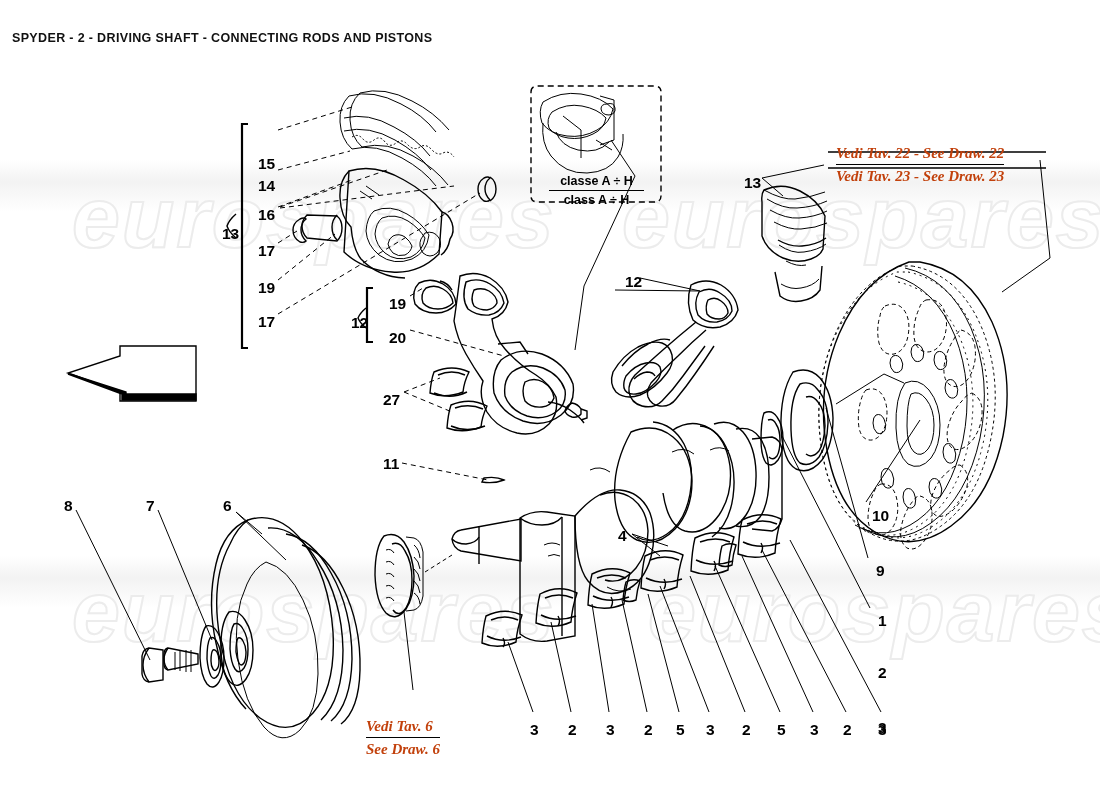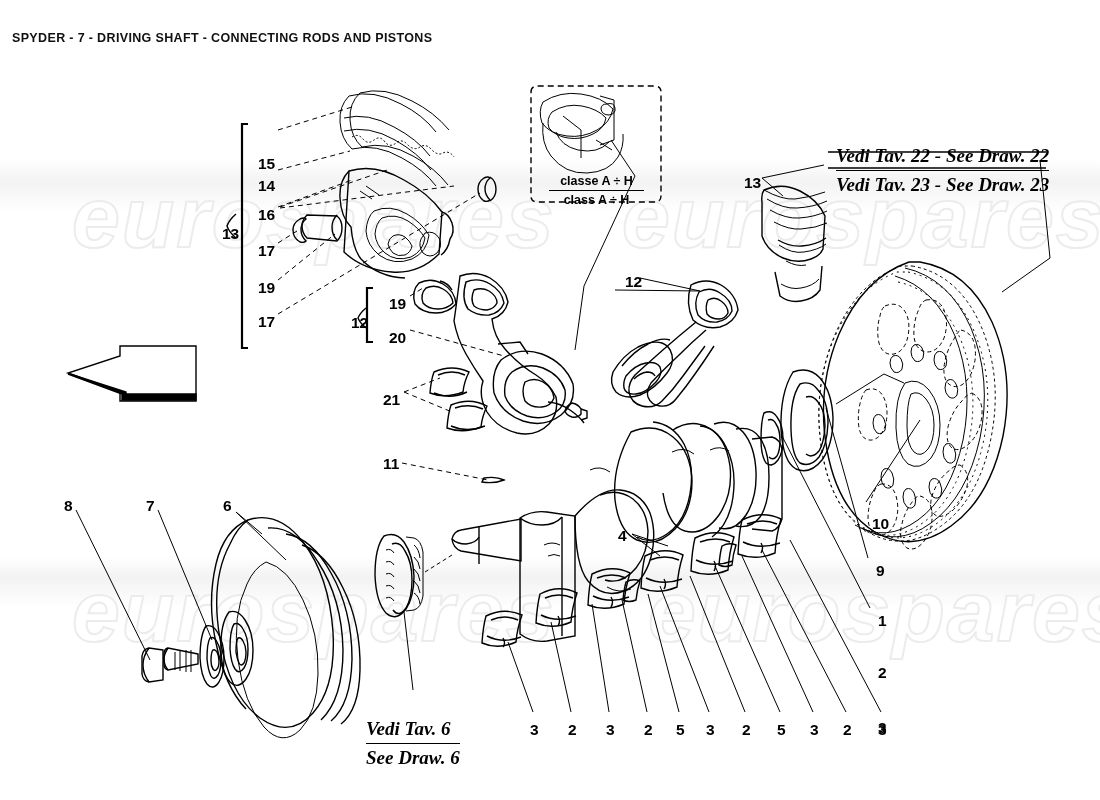--- a/index.html
+++ b/index.html
@@ -46,21 +46,21 @@
     font-family:"Liberation Sans",sans-serif;
     font-size:15.5px;font-weight:bold;
     color:#000;line-height:1;white-space:nowrap;
   }
 
   
   .refnote{
     position:absolute;
     font-family:"Liberation Serif",serif;
     font-style:italic;font-weight:bold;
-    font-size:19px;color:#000000;white-space:nowrap;
+    font-size:15px;color:#c2410c;white-space:nowrap;
     line-height:1.35;
   }
   .refnote .ln2{border-top:1.4px solid #000;display:block;padding-top:1px;}
   .refnote .ln1{display:block;padding-bottom:1px;}
 
   
   .classbox{
     position:absolute;
     font-family:"Liberation Sans",sans-serif;
     font-weight:bold;font-size:12.5px;text-align:center;
@@ -81,21 +81,21 @@
 
 <div id="page">
 
   <div class="wmband b1"></div>
   <div class="wmband b2"></div>
   <div class="wm w1">eurospares</div>
   <div class="wm w2">eurospares</div>
   <div class="wm w3">eurospares</div>
   <div class="wm w4">eurospares</div>
 
-  <div id="title">SPYDER - 7 - DRIVING SHAFT - CONNECTING RODS AND PISTONS</div>
+  <div id="title">SPYDER - 2 - DRIVING SHAFT - CONNECTING RODS AND PISTONS</div>
 
   <svg class="art" viewBox="0 0 1100 800">
     <g class="ln med">
 
       <path class="ln thick" d="M248 124 L242 124 L242 348 L248 348"></path>
       <path class="ln med" d="M236 214 q-7 6 -9 12 q2 6 9 12"></path>
 
       <g class="ln thin">
         <path d="M349 96 q-10 10 -9 26 q1 17 12 27"></path>
         <path d="M360 93 q-11 10 -10 27 q1 17 12 27"></path>
@@ -448,29 +448,29 @@
       <div class="lbl" style="left: 258px; top: 130px; margin-top: 48px;">14</div>
       <div class="lbl" style="left: 258px; top: 156px;">15</div>
       <div class="lbl" style="left: 258px; top: 207px;">16</div>
       <div class="lbl" style="left: 222px; top: 226px;">13</div>
       <div class="lbl" style="left: 258px; top: 243px;">17</div>
       <div class="lbl" style="left: 258px; top: 280px;">19</div>
       <div class="lbl" style="left: 258px; top: 314px;">17</div>
       <div class="lbl" style="left: 389px; top: 296px;">19</div>
       <div class="lbl" style="left: 351px; top: 315px;">12</div>
       <div class="lbl" style="left: 389px; top: 330px;">20</div>
-      <div class="lbl" style="left: 383px; top: 392px;">21</div>
+      <div class="lbl" style="left: 383px; top: 392px;">27</div>
       <div class="lbl" style="left: 383px; top: 456px;">11</div>
       <div class="lbl" style="left: 625px; top: 274px;">12</div>
       <div class="lbl" style="left: 744px; top: 175px;">13</div>
       <div class="lbl" style="left: 618px; top: 528px;">4</div>
       <div class="lbl" style="left: 64px; top: 498px;">8</div>
       <div class="lbl" style="left: 146px; top: 498px;">7</div>
       <div class="lbl" style="left: 223px; top: 498px;">6</div>
-      <div class="lbl" style="left: 872px; top: 508px; margin-top: 8px;">10</div>
+      <div class="lbl" style="left: 872px; top: 508px;">10</div>
       <div class="lbl" style="left: 876px; top: 563px;">9</div>
       <div class="lbl" style="left: 878px; top: 613px;">1</div>
       <div class="lbl" style="left: 878px; top: 665px;">2</div>
       <div class="lbl" style="left: 878px; top: 720px;">3</div>
       <div class="lbl" style="left: 530px; top: 722px;">3</div>
       <div class="lbl" style="left: 568px; top: 722px;">2</div>
       <div class="lbl" style="left: 606px; top: 722px;">3</div>
       <div class="lbl" style="left: 644px; top: 722px;">2</div>
       <div class="lbl" style="left: 676px; top: 722px;">5</div>
       <div class="lbl" style="left: 706px; top: 722px;">3</div>

